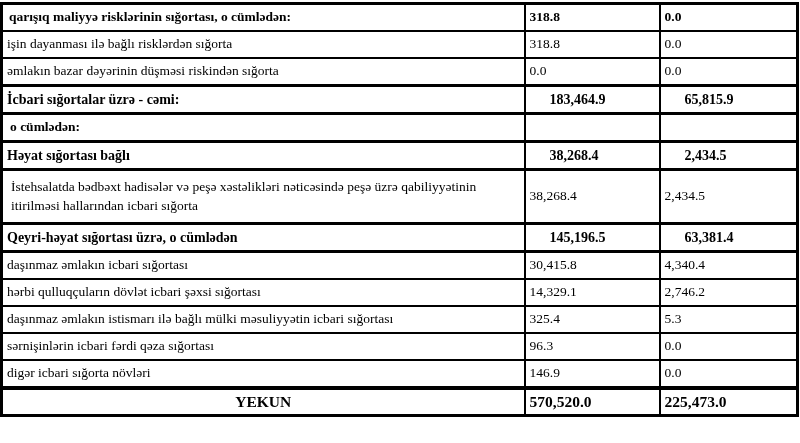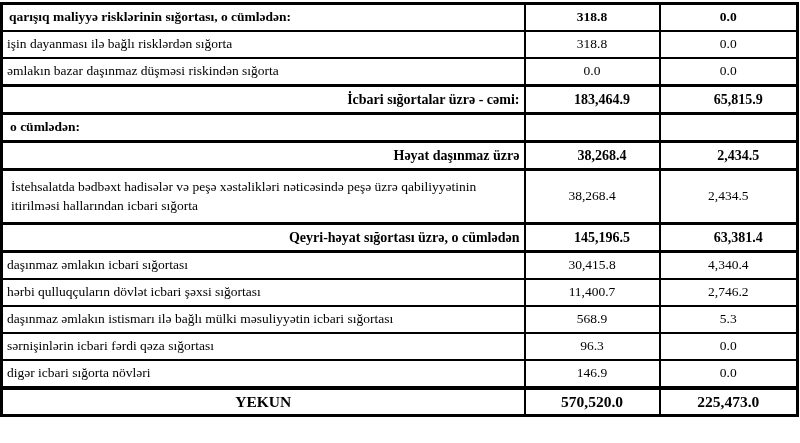--- a/index.html
+++ b/index.html
@@ -37,34 +37,34 @@
     line-height: 1.4;
     padding: 1px 4px;
     overflow: hidden;
   }
   td.lbl {
     text-align: left;
     padding-left: 13px;
     padding-right: 14px;
   }
   td.num {
-    text-align: center;
+    text-align: left;
   }
   
   tr.bold-left td { font-weight: bold; }
   tr.bold-left td.lbl { padding-left: 6px; }
   tr.italic td.lbl { font-weight: bold; padding-left: 7px; }
   tr.section td {
     font-weight: bold;
     font-size: 14px;
     border-top-width: 3px;
     border-bottom-width: 3px;
     padding-left: 24px;
   }
-  tr.section td.lbl { text-align: right; padding-left: 4px; padding-right: 4px; }
+  tr.section td.lbl { text-align: left; padding-left: 4px; padding-right: 4px; }
   tr.tall td { height: 49px; }
   tr.tall td.lbl { padding-left: 8px; padding-right: 40px; }
   tr.total td {
     font-weight: bold;
     font-size: 15.5px;
     height: 20px;
     border-top-width: 4px;
     border-bottom-width: 3px;
   }
   tr.total td.lbl { text-align: center; padding-left: 4px; padding-right: 4px; }
@@ -84,62 +84,62 @@
           <td class="lbl">qarışıq maliyyə risklərinin sığortası,  o cümlədən:</td>
           <td class="num">318.8</td>
           <td class="num">0.0</td>
         </tr>
         <tr class="normal">
           <td class="lbl">işin dayanması ilə bağlı risklərdən sığorta</td>
           <td class="num">318.8</td>
           <td class="num">0.0</td>
         </tr>
         <tr class="normal">
-          <td class="lbl">əmlakın bazar daşınmaz düşməsi riskindən sığorta</td>
+          <td class="lbl">əmlakın bazar dəyərinin düşməsi riskindən sığorta</td>
           <td class="num">0.0</td>
           <td class="num">0.0</td>
         </tr>
         <tr class="section">
           <td class="lbl">İcbari sığortalar üzrə - cəmi:</td>
           <td class="num">183,464.9</td>
           <td class="num">65,815.9</td>
         </tr>
         <tr class="italic">
           <td class="lbl">o cümlədən:</td>
           <td class="num"></td>
           <td class="num"></td>
         </tr>
         <tr class="section">
-          <td class="lbl">Həyat daşınmaz üzrə</td>
+          <td class="lbl">Həyat sığortası bağlı</td>
           <td class="num">38,268.4</td>
           <td class="num">2,434.5</td>
         </tr>
         <tr class="normal tall">
           <td class="lbl">İstehsalatda bədbəxt hadisələr və peşə xəstəlikləri nəticəsində peşə üzrə qabiliyyətinin itirilməsi hallarından icbari sığorta</td>
           <td class="num">38,268.4</td>
           <td class="num">2,434.5</td>
         </tr>
         <tr class="section">
           <td class="lbl">Qeyri-həyat sığortası üzrə, o cümlədən</td>
           <td class="num">145,196.5</td>
           <td class="num">63,381.4</td>
         </tr>
         <tr class="normal">
           <td class="lbl">daşınmaz əmlakın icbari sığortası</td>
           <td class="num">30,415.8</td>
           <td class="num">4,340.4</td>
         </tr>
         <tr class="normal">
           <td class="lbl">hərbi qulluqçuların dövlət icbari şəxsi sığortası</td>
-          <td class="num">11,400.7</td>
+          <td class="num">14,329.1</td>
           <td class="num">2,746.2</td>
         </tr>
         <tr class="normal">
           <td class="lbl">daşınmaz əmlakın istismarı ilə bağlı mülki məsuliyyətin icbari sığortası</td>
-          <td class="num">568.9</td>
+          <td class="num">325.4</td>
           <td class="num">5.3</td>
         </tr>
         <tr class="normal">
           <td class="lbl">sərnişinlərin icbari fərdi qəza sığortası</td>
           <td class="num">96.3</td>
           <td class="num">0.0</td>
         </tr>
         <tr class="normal">
           <td class="lbl">digər icbari sığorta növləri</td>
           <td class="num">146.9</td>

